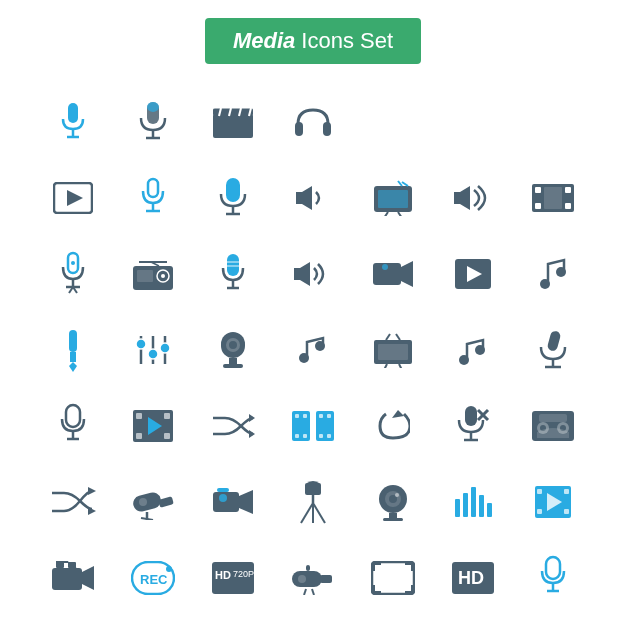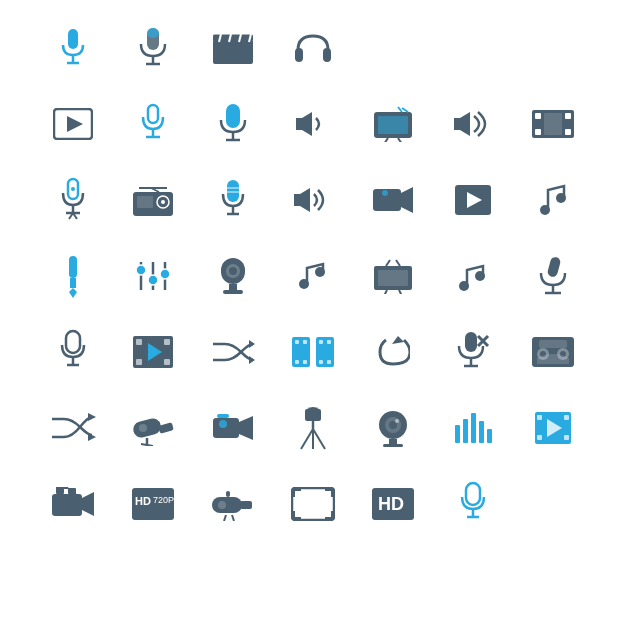--- a/index.html
+++ b/index.html
@@ -54,20 +54,25 @@
       height: 76px;
     }
     svg {
       display: block;
     }
   </style>
 </head>
 <body>
 
 <div class="page">
+  <div class="header">
+    <div class="title-box">
+      <span class="bold">Media</span><span class="normal"> Icons Set</span>
+    </div>
+  </div>
 
   <div class="icons-grid">
 
     <div class="icon-cell">
       <svg width="32" height="42" viewBox="0 0 32 42">
         <rect x="11" y="2" width="10" height="20" rx="5" fill="#29abe2"></rect>
         <path d="M6 18 Q6 28 16 28 Q26 28 26 18" stroke="#29abe2" stroke-width="2.5" fill="none"></path>
         <line x1="16" y1="28" x2="16" y2="36" stroke="#29abe2" stroke-width="2.5"></line>
         <line x1="10" y1="36" x2="22" y2="36" stroke="#29abe2" stroke-width="2.5"></line>
       </svg>
@@ -416,20 +421,27 @@
         <rect x="2" y="8" width="30" height="22" rx="3" fill="#4a6070"></rect>
         <polygon points="32,12 44,6 44,30 32,24" fill="#4a6070"></polygon>
         <rect x="6" y="2" width="8" height="6" rx="1" fill="#4a6070"></rect>
         <rect x="18" y="2" width="8" height="6" rx="1" fill="#4a6070"></rect>
         <line x1="6" y1="2" x2="18" y2="2" stroke="#4a6070" stroke-width="2"></line>
         <line x1="18" y1="2" x2="26" y2="8" stroke="#4a6070" stroke-width="1.5"></line>
       </svg>
     </div>
     <div class="icon-cell">
       <svg width="44" height="34" viewBox="0 0 44 34">
+        <rect x="1" y="1" width="42" height="32" rx="16" fill="none" stroke="#29abe2" stroke-width="2.5"></rect>
+        <text x="9" y="23" font-family="Arial" font-size="13" font-weight="bold" fill="#29abe2">REC</text>
+        <circle cx="38" cy="8" r="3" fill="#29abe2"></circle>
+      </svg>
+    </div>
+    <div class="icon-cell">
+      <svg width="44" height="34" viewBox="0 0 44 34">
         <rect x="1" y="1" width="42" height="32" rx="3" fill="#4a6070"></rect>
         <text x="4" y="18" font-family="Arial" font-size="11" font-weight="bold" fill="#fff">HD</text>
         <text x="22" y="16" font-family="Arial" font-size="9" fill="#fff">720P</text>
       </svg>
     </div>
     <div class="icon-cell">
       <svg width="46" height="34" viewBox="0 0 46 34">
         <rect x="2" y="10" width="30" height="16" rx="8" fill="#4a6070"></rect>
         <rect x="30" y="14" width="12" height="8" rx="2" fill="#4a6070"></rect>
         <circle cx="12" cy="18" r="4" fill="#fff" opacity="0.2"></circle>

